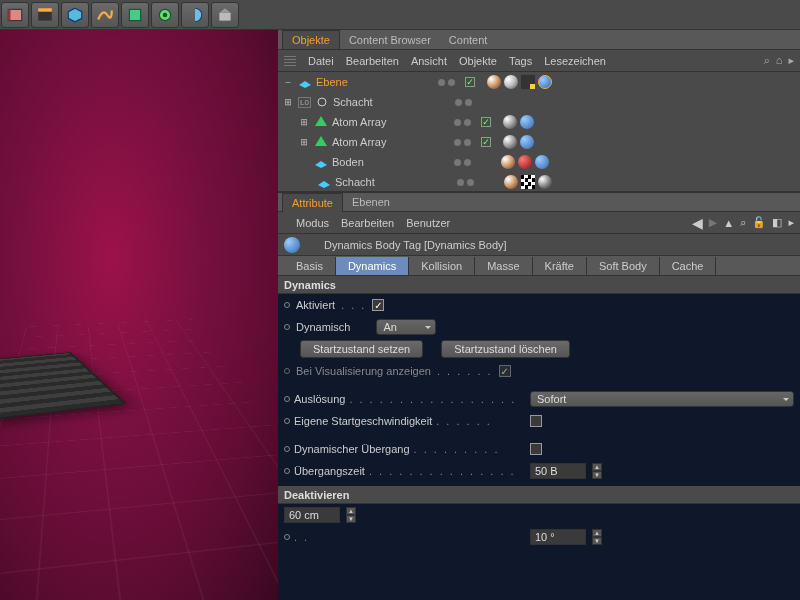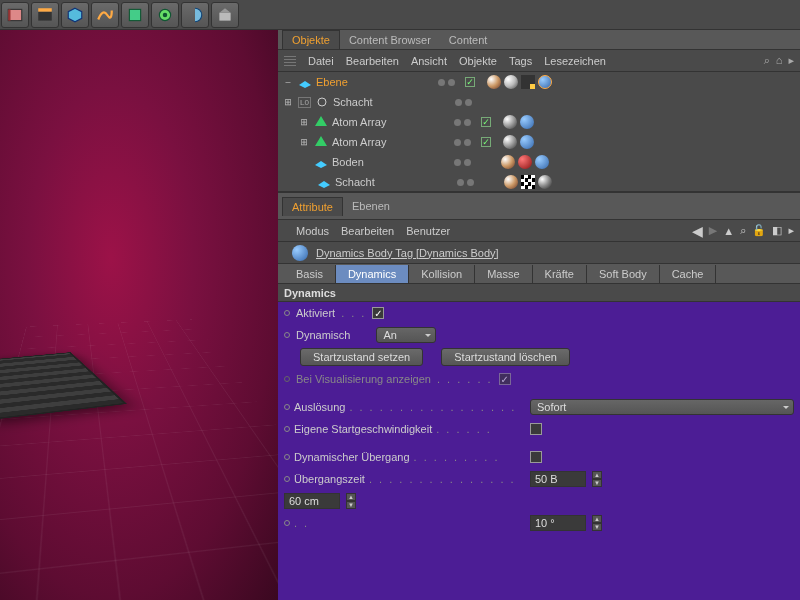--- a/index.html
+++ b/index.html
@@ -57,36 +57,36 @@
   .obj-name.hl { color:#f0a030; }
   .dots-col { display:flex; gap:3px; margin-left:8px; }
   .dot { width:7px; height:7px; border-radius:50%; background:#777; }
   .chk { width:10px; height:10px; border:1px solid #7a7; color:#7f7; font-size:9px; line-height:8px; text-align:center; margin-left:6px; }
   .tag-strip { display:flex; gap:3px; margin-left:8px; }
   .tag-ball { width:14px; height:14px; border-radius:50%; background:radial-gradient(circle at 30% 30%,#fff,#888 45%,#333); }
   .tag-square { width:14px; height:14px; background:#888; }
   .tag-blue { width:14px; height:14px; border-radius:50%; background:radial-gradient(circle at 30% 30%,#9cf,#36a); }
 
   
-  .attr-tabs { height:28px; background:#585858; border-top:1px solid #333; border-bottom:1px solid #333; display:flex; align-items:center; padding:0 4px; }
+  .attr-tabs { height:20px; background:#585858; border-top:1px solid #333; border-bottom:1px solid #333; display:flex; align-items:center; padding:0 4px; }
   .attr-tabs .tab.active { color:#f0a030; background:#4a4a4a; }
 
   .attr-menubar { height:22px; background:#4a4a4a; border-bottom:1px solid #333; display:flex; align-items:center; padding:0 6px; gap:12px; }
   .nav-icons { margin-left:auto; display:flex; gap:6px; align-items:center; color:#ccc; }
 
-  .attr-title-row { height:22px; background:#4a4a4a; display:flex; align-items:center; padding:0 14px; gap:8px; border-bottom:1px solid #333;text-decoration:underline; }
+  .attr-title-row { height:22px; background:#4a4a4a; display:flex; align-items:center; padding:0 6px; gap:24px; border-bottom:1px solid #333; }
 
   
   .sub-tabs { height:20px; background:#585858; display:flex; align-items:center; gap:0; padding-left:6px; border-bottom:1px solid #333; }
   .sub-tab { padding:3px 12px; color:#ccc; cursor:pointer; border-right:1px solid #333; }
   .sub-tab.active { background:#6c8cc0; color:#fff; }
 
   .section-hdr { height:18px; background:#4a4a4a; color:#ddd; font-weight:bold; padding:3px 6px; border-bottom:1px solid #333; }
 
-  .attr-body { flex:1; overflow:auto; background:#4c1d95; }
+  .attr-body { flex:1; overflow:auto; background:#0f172a; }
   .prop-row { display:flex; align-items:center; height:22px; padding:0 6px; gap:6px; }
   .bullet { width:6px; height:6px; border-radius:50%; border:1px solid #888; }
   .prop-label { flex:0 0 auto; color:#ccc; }
   .prop-label.dis { color:#888; }
   .dots-fill { flex:0 0 auto; color:#888; letter-spacing:2px; }
   .chkbox { width:12px; height:12px; border:1px solid #999; background:#3a3a3a; display:inline-flex; align-items:center; justify-content:center; font-size:10px; color:#fff; cursor:pointer; }
   .chkbox.on::after { content:"✓"; }
   .dd { height:16px; min-width:60px; background:linear-gradient(#666,#555); border:1px solid #333; border-radius:3px; color:#ddd; padding:0 16px 0 6px; position:relative; font-size:11px; display:flex; align-items:center; cursor:pointer; }
   .dd::after { content:""; position:absolute; right:4px; top:6px; border:3px solid transparent; border-top-color:#ccc; }
   .btn { height:18px; padding:0 12px; background:linear-gradient(#6a6a6a,#555); border:1px solid #333; border-radius:3px; color:#ddd; display:inline-flex; align-items:center; cursor:pointer; }
@@ -386,20 +386,21 @@
             <span class="prop-label">Übergangszeit</span>
             <span class="dots-fill">. . . . . . . . . . . . . . .</span>
           </div>
           <span class="num">50 B</span>
           <span class="spin">
               <span>▲</span>
               <span>▼</span>
             </span>
         </div>
 
+        <div class="section-hdr" style="margin-top:4px">Deaktivieren</div>
 
         <div class="prop-row">
           <span class="num">60 cm</span>
           <span class="spin">
               <span>▲</span>
               <span>▼</span>
             </span>
         </div>
         <div class="prop-row">
           <div class="prop-left">

